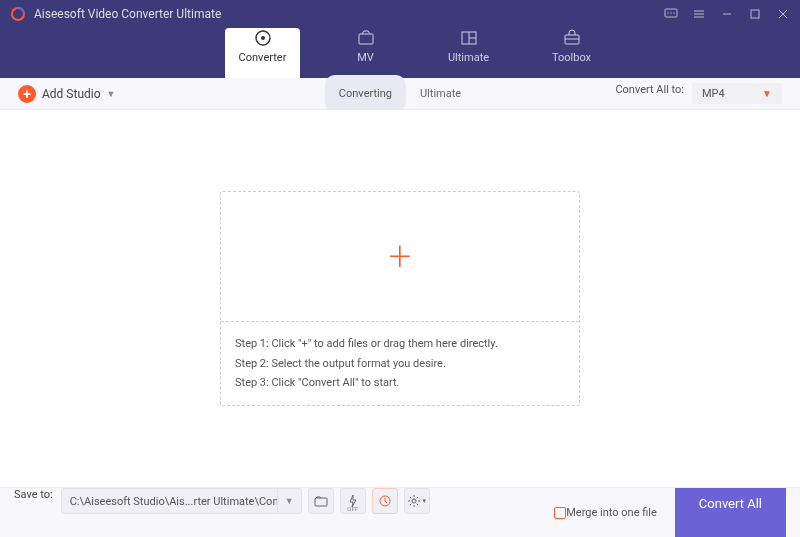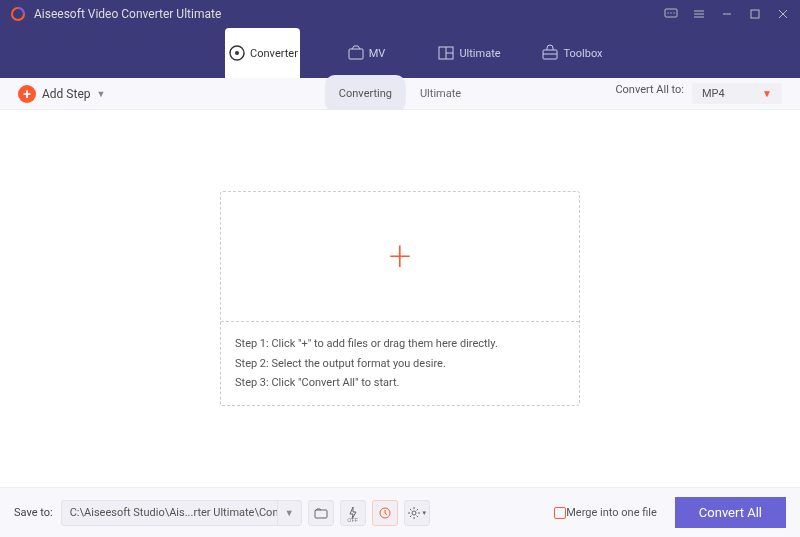--- a/index.html
+++ b/index.html
@@ -3,39 +3,39 @@
 <meta charset="utf-8">
 <style>
 *{box-sizing:border-box;margin:0;padding:0;font-family:-apple-system,BlinkMacSystemFont,"Segoe UI",Roboto,Arial,sans-serif}
 body{width:800px;height:537px;overflow:hidden;background:#fff;color:#333}
 .titlebar{height:28px;background:#3d3a7a;display:flex;align-items:center;padding:0 10px;color:#ddd}
 .logo{width:16px;height:16px;margin-right:8px;display:flex;align-items:center;justify-content:center}
 .title{font-size:12px;flex:1}
 .tb-icons{display:flex;gap:14px;align-items:center}
 .tb-icon{width:14px;height:14px;display:flex;align-items:center;justify-content:center;cursor:pointer;color:#bbb}
 .tabbar{height:50px;background:#3d3a7a;display:flex;align-items:flex-end;padding-left:225px}
-.tab{width:75px;height:50px;display:flex;align-items:center;justify-content:center;color:#cfcde8;font-size:11px;gap:3px;cursor:pointer;margin-right:28px}
+.tab{width:75px;height:50px;display:flex;flex-direction:column;align-items:center;color:#cfcde8;font-size:11px;gap:3px;cursor:pointer;margin-right:28px}
 .tab.active{background:#fff;color:#333;border-radius:4px 4px 0 0}
 .tab-icon{width:20px;height:20px;display:flex;align-items:center;justify-content:center}
 .toolbar{height:32px;background:#f8f8fc;display:flex;align-items:center;padding:0 18px;border-bottom:1px solid #eee}
 .add-files{display:flex;align-items:center;gap:6px;font-size:12px;color:#444;cursor:pointer}
 .plus-circle{width:18px;height:18px;border-radius:50%;background:#ff5a2e;color:#fff;display:flex;align-items:center;justify-content:center;font-size:14px;font-weight:bold}
 .caret{font-size:9px;color:#888}
 .seg{display:flex;margin-left:auto;margin-right:auto;position:absolute;left:50%;transform:translateX(-50%)}
 .seg-btn{padding:12px 14px;font-size:11px;color:#666;cursor:pointer;border-radius:10px}
 .seg-btn.active{background:#e9e9f3;color:#555}
 .convert-all-to{margin-left:auto;display:flex;align-items:flex-start;gap:8px;font-size:11px;color:#555}
 .fmt-select{background:#f0f0f5;padding:4px 10px;border-radius:3px;min-width:90px;display:flex;align-items:center;justify-content:space-between;cursor:pointer}
 .fmt-select .arrow{color:#ff5a2e;font-size:10px}
 .main{height:calc(537px - 28px - 50px - 32px - 50px);background:#fff;display:flex;align-items:center;justify-content:center;position:relative}
 .dropzone{width:360px;border:1px dashed #ccc;border-radius:3px}
 .dz-top{height:130px;display:flex;align-items:center;justify-content:center;border-bottom:1px dashed #ccc}
 .plus-big{font-size:40px;color:#ff5a2e;font-weight:200}
 .dz-steps{padding:12px 14px;font-size:11px;color:#555;line-height:1.8}
-.bottombar{height:50px;background:#f8f8fc;display:flex;align-items:center;padding:0 14px;border-top:1px solid #eee}
+.bottombar{height:50px;background:#f8f8fc;display:flex;padding:0 14px;border-top:1px solid #eee}
 .save-to{font-size:11px;color:#444;margin-right:8px}
 .path-box{display:flex;align-items:center;background:#efeff5;border:1px solid #e2e2ec;border-radius:3px;height:26px}
 .path-input{font-size:11px;color:#555;padding:0 8px;width:215px;white-space:nowrap;overflow:hidden}
 .path-dd{width:24px;border-left:1px solid #e2e2ec;display:flex;align-items:center;justify-content:center;font-size:9px;color:#888;height:100%;cursor:pointer}
 .sm-btn{width:26px;height:26px;margin-left:6px;background:#efeff5;border:1px solid #e2e2ec;border-radius:3px;display:flex;align-items:center;justify-content:center;cursor:pointer;font-size:12px;color:#666}
 .merge{margin-left:auto;display:flex;align-items:center;gap:0;font-size:11px;color:#555}
 .chk{width:12px;height:12px;border:1.5px solid #ff5a2e;border-radius:2px}
 .convert-btn{margin-left:18px;background:#6a63d6;color:#fff;font-size:13px;padding:8px 24px;border-radius:0;cursor:pointer}
 .toolbar{position:relative}
 </style>
@@ -124,21 +124,21 @@
           <line x1="3" y1="11" x2="17" y2="11" stroke="currentColor"></line>
         </svg>
       </div>
     <span>Toolbox</span>
   </div>
 </div>
 
 <div class="toolbar">
   <div class="add-files">
     <div class="plus-circle">+</div>
-    <span>Add Step</span>
+    <span>Add Studio</span>
     <span class="caret">▼</span>
   </div>
   <div class="seg">
     <div class="seg-btn active">Converting</div>
     <div class="seg-btn">Ultimate</div>
   </div>
   <div class="convert-all-to">
     <span>Convert All to:</span>
     <div class="fmt-select">
       <span>MP4</span>

